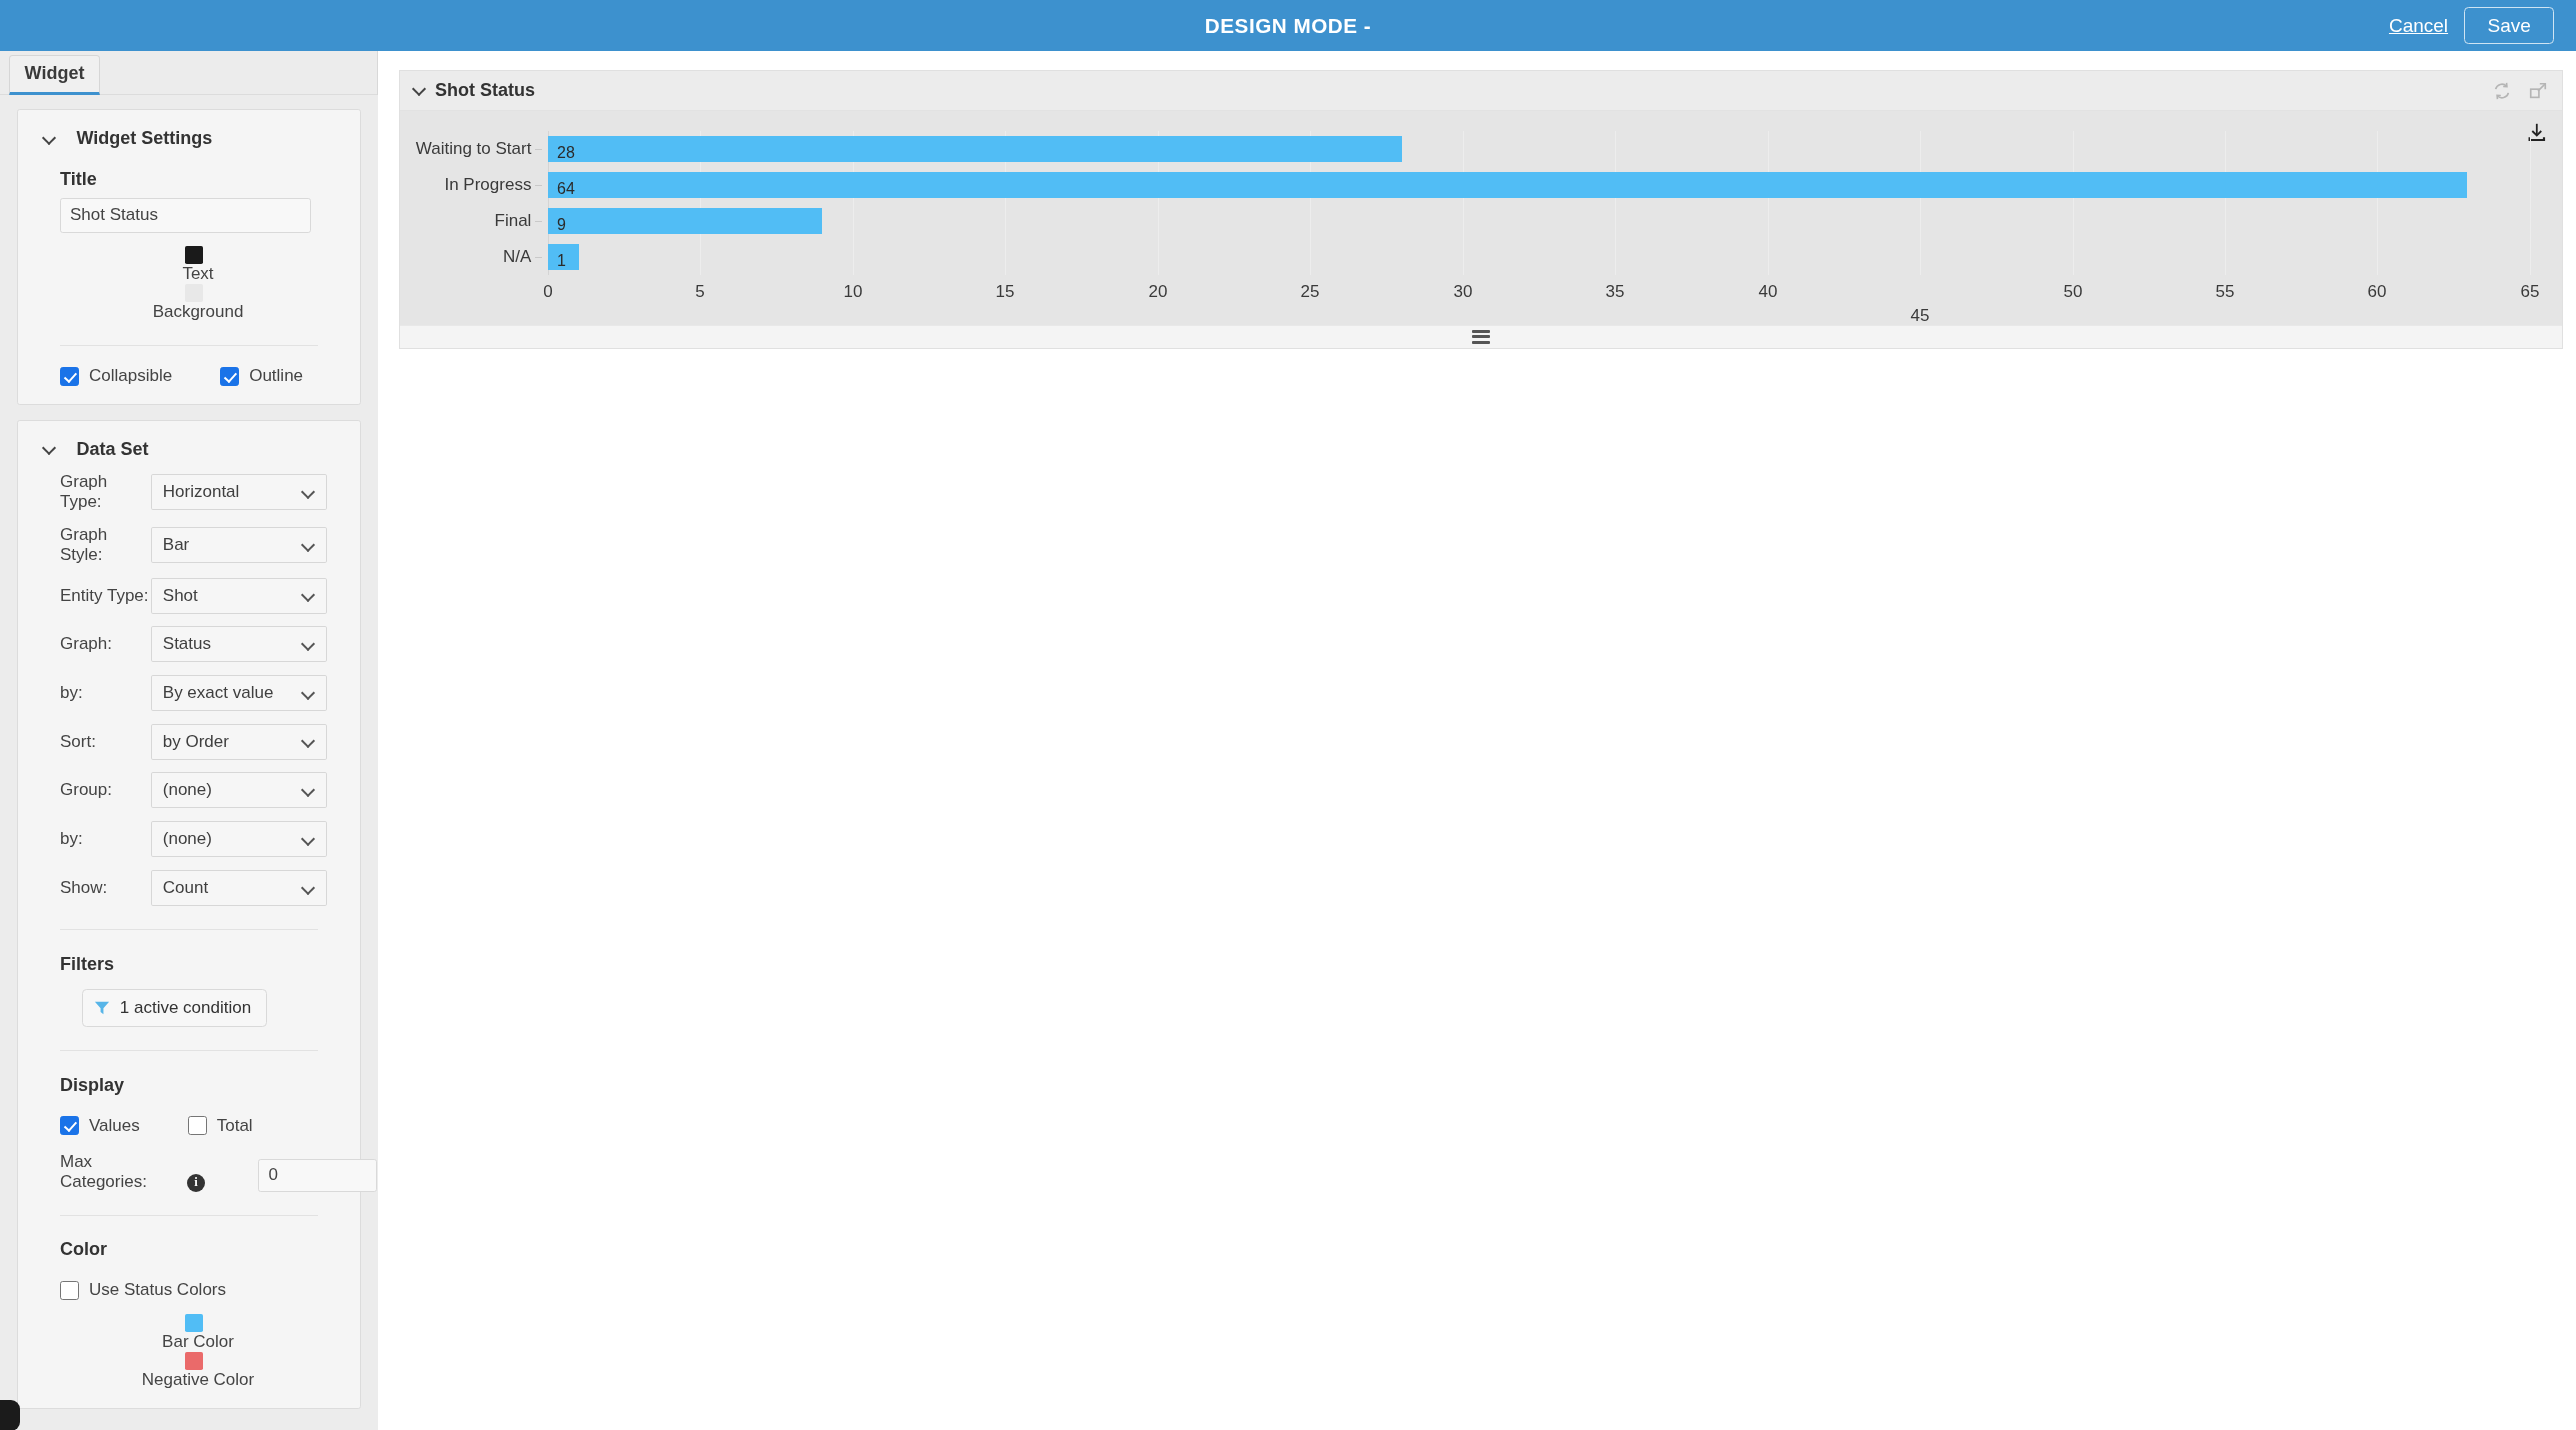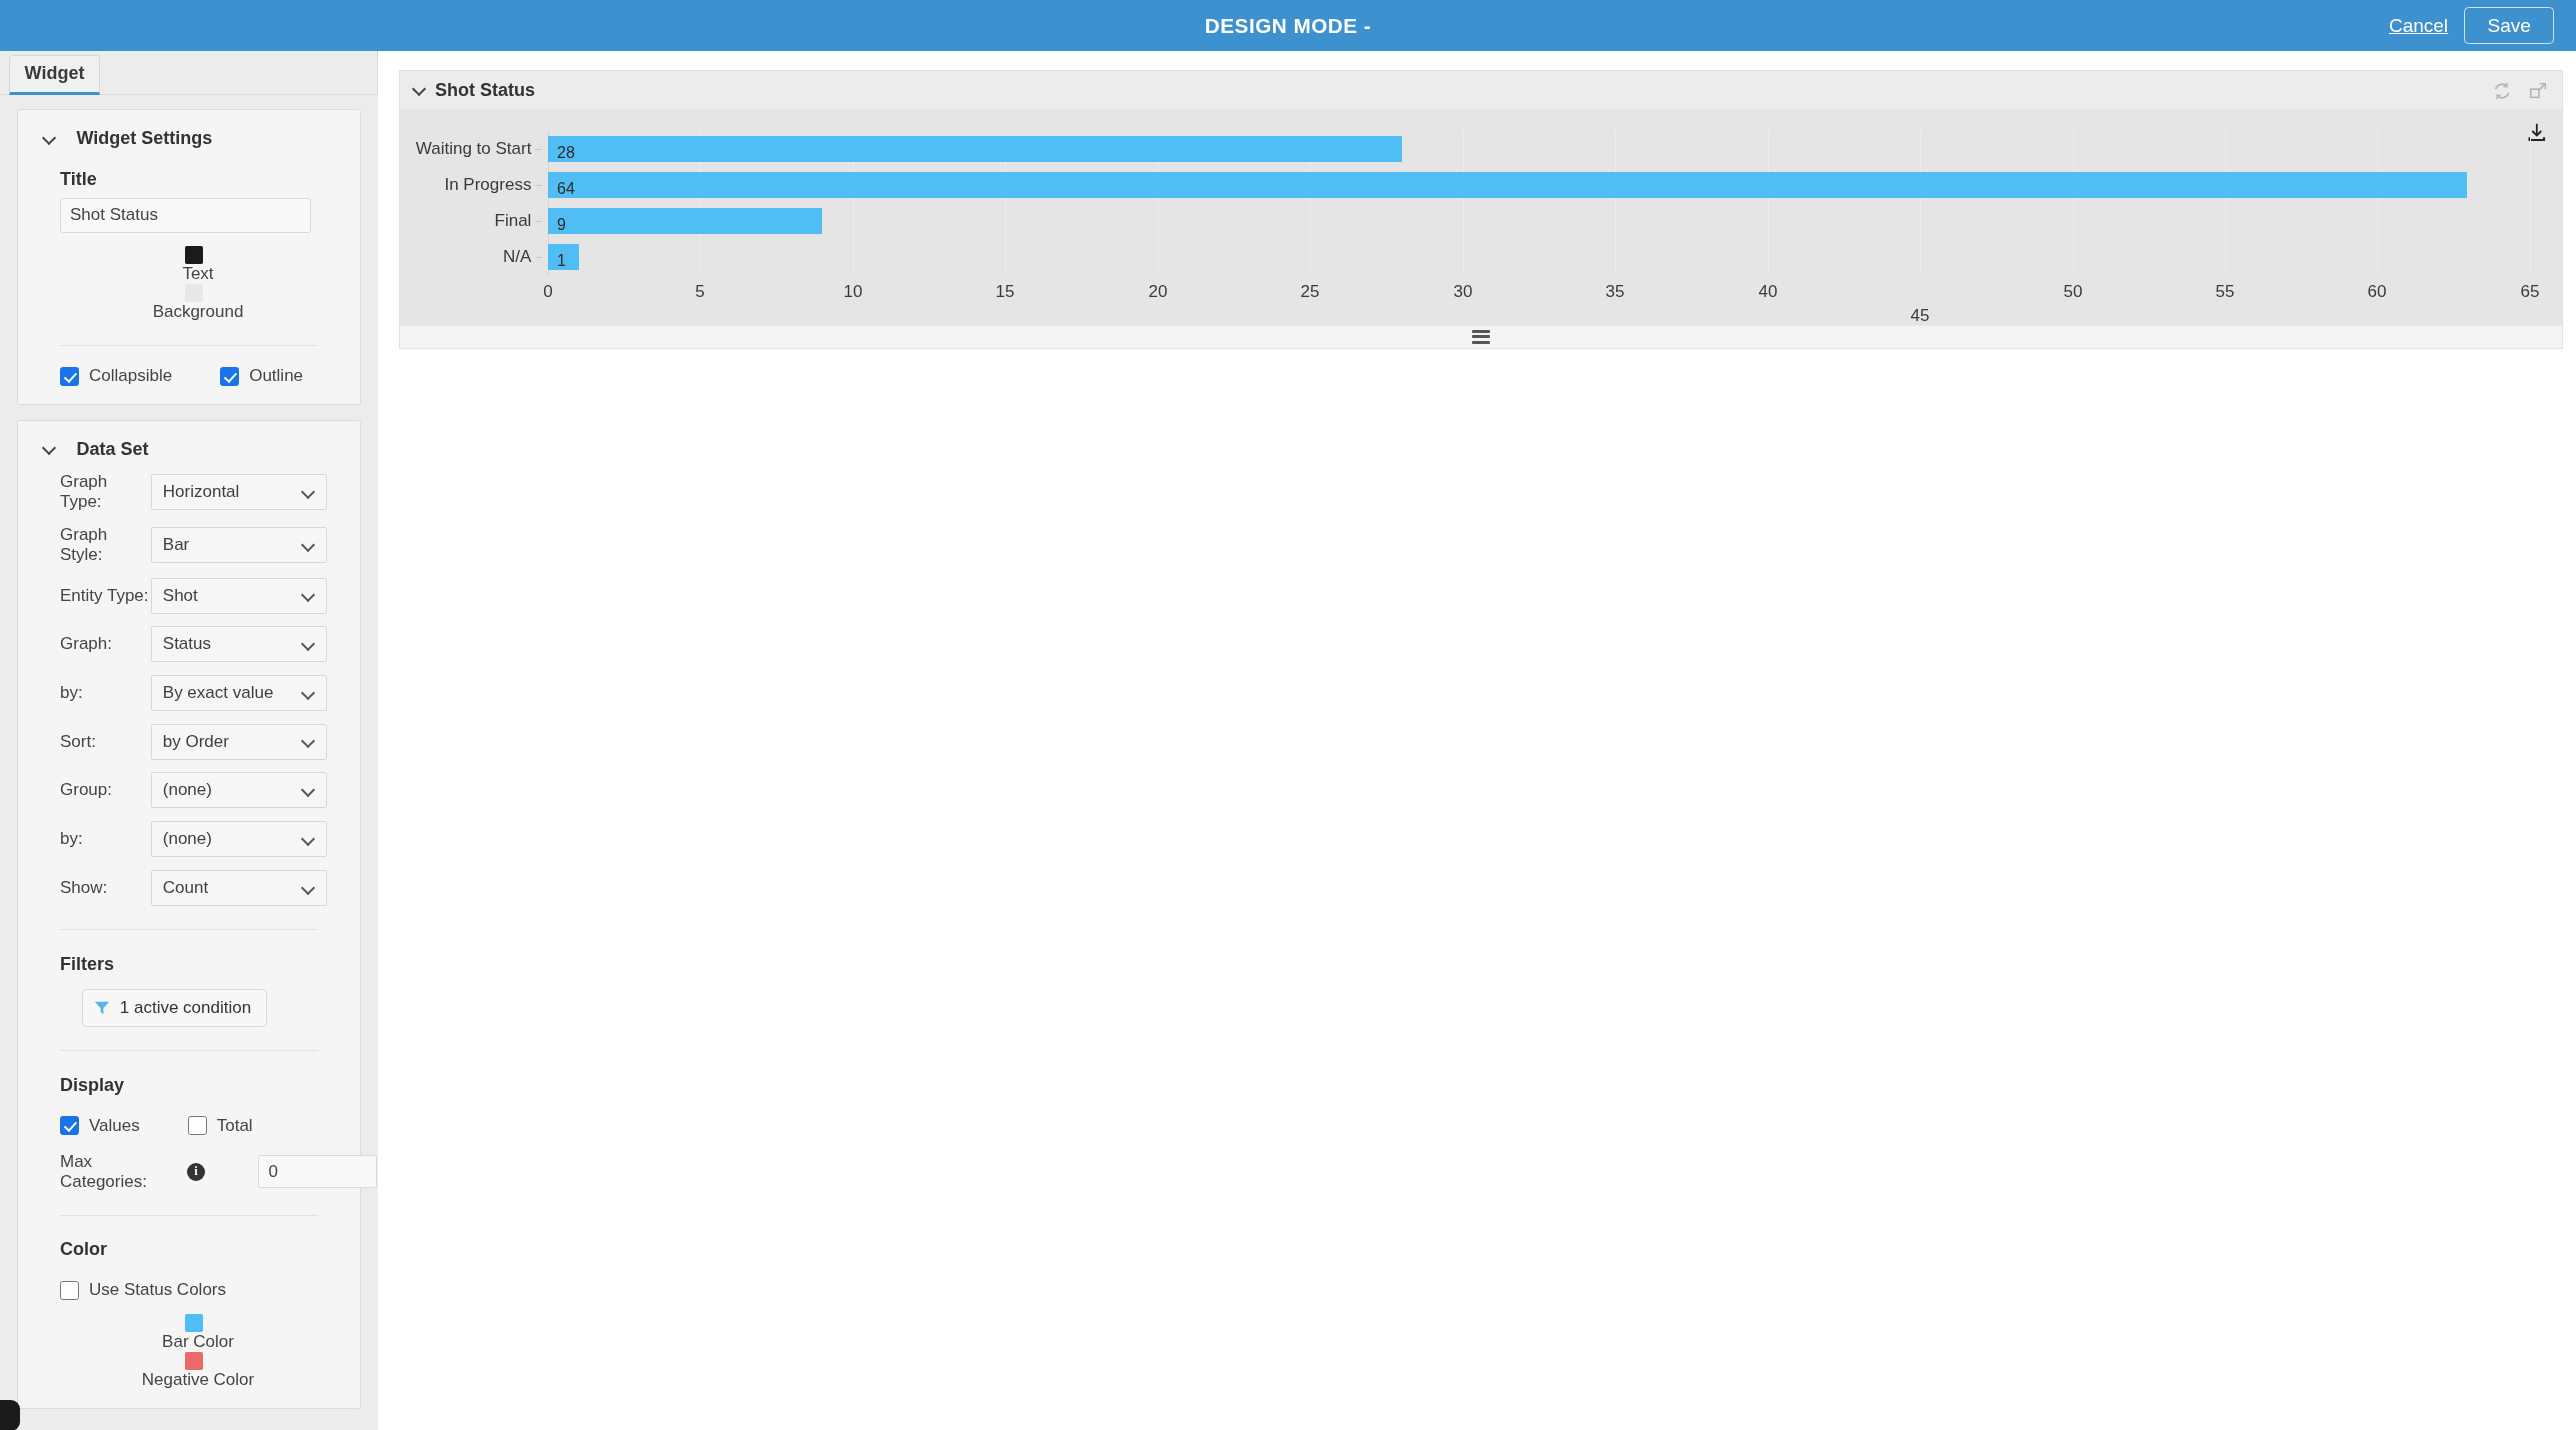--- a/index.html
+++ b/index.html
@@ -206,21 +206,21 @@
     border: 0.9px solid #d9d9d9;
     border-radius: 4.5px;
     font-size: 17px; color: #333;
     cursor: pointer;
   }
   .funnel {
     width: 16px; height: 16px; margin-right: 10px;
     flex: none;
   }
   .num-row {
-    display: flex; align-items: center;
+    display: flex; align-items: flex-end;
     margin: 16px 0 8px 18px;
     gap: 40px;
   }
   .num-label { width: 119px; font-size: 17px; color: #444; }
   .info-i {
     width: 18px; height: 18px; border-radius: 50%;
     background: #333; color: #fff;
     font-size: 12.6px; font-weight: bold;
     display: flex; align-items: center; justify-content: center;
     margin-right: 13.5px;

